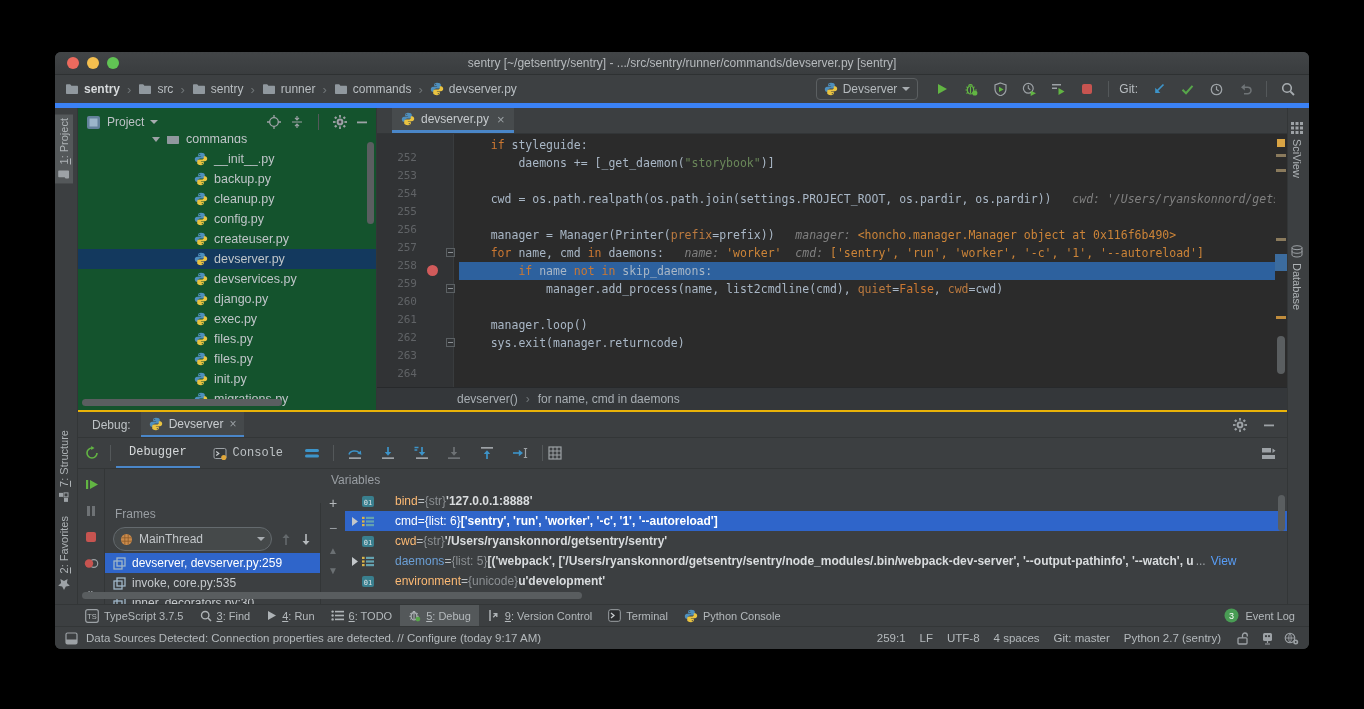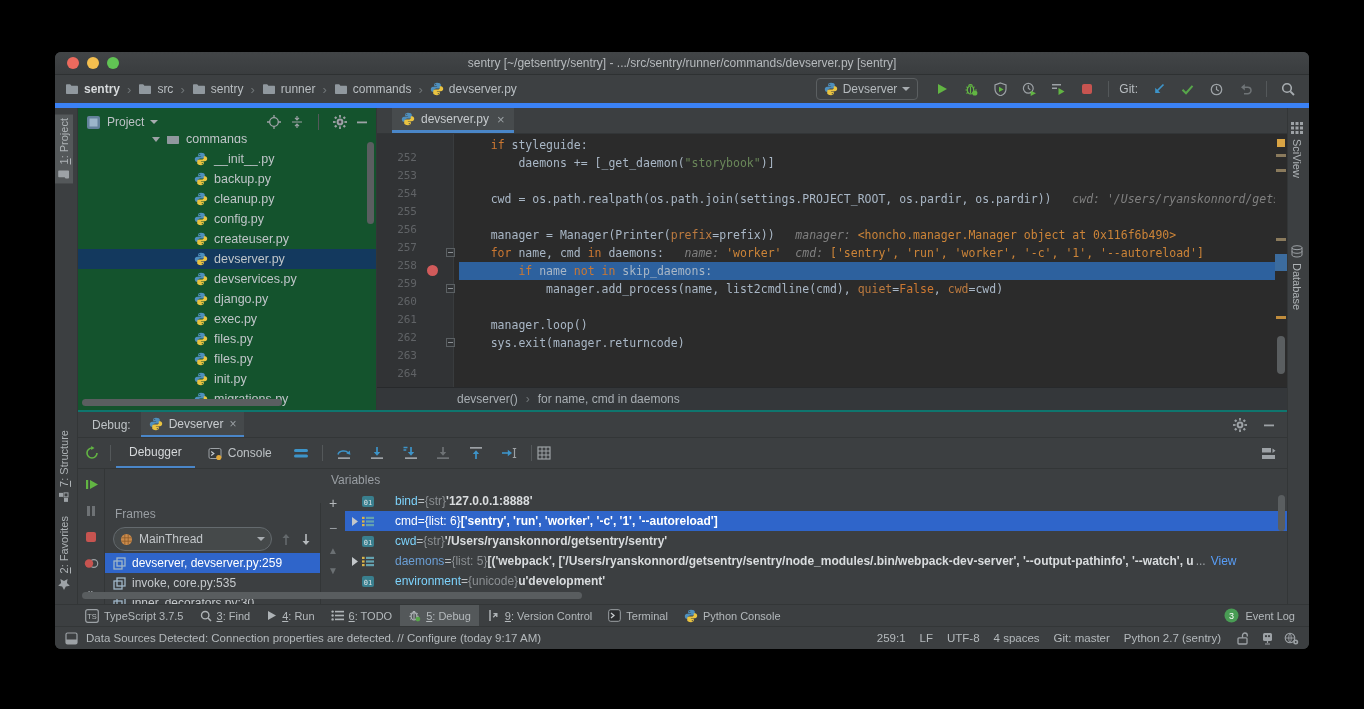--- a/index.html
+++ b/index.html
@@ -84,32 +84,32 @@
   .tk-hg{color:#808080;font-style:italic}.tk-hv{color:#cc8438;}
   .stripe{position:absolute;right:0;top:0;bottom:0;width:12px;}
   .mark{position:absolute;}
   .ed-vthumb{position:absolute;right:2px;top:202px;width:8px;height:38px;border-radius:4px;background:#5a5e60;}
   .ebc{height:22px;flex:0 0 22px;background:#34373a;border-top:1px solid #27292b;display:flex;
        align-items:center;gap:8px;padding-left:80px;font-size:12px;color:#a8aeb3;}
   .ebc .sep{color:#6f7477;}
 
   
   .debug-panel{flex:1 1 auto;display:flex;flex-direction:column;background:#3c3f41;
-               border-top:2px solid #0f766e;min-height:0;position:relative;}
+               border-top:2px solid #eab308;min-height:0;position:relative;}
   .dbg-header{height:25px;flex:0 0 25px;display:flex;align-items:center;padding:0 12px 0 14px;}
   .dbg-label{font-size:12px;color:#bec3c6;margin-right:10px;}
   .session-tab{height:25px;display:flex;align-items:center;gap:6px;padding:0 8px;background:#45494b;
                border-bottom:2px solid #4a86c8;box-sizing:border-box;font-size:12px;color:#c9cdd0;}
   .session-tab .close{color:#9aa0a4;}
   .dbg-header-right{margin-left:auto;display:flex;align-items:center;gap:16px;}
   .dbg-toolbar{height:30px;flex:0 0 30px;border-top:1px solid #333637;border-bottom:1px solid #333637;
                display:flex;align-items:center;}
   .dt-rerun{width:27px;display:flex;justify-content:center;}
   .dtab{height:30px;display:flex;align-items:center;gap:6px;padding:0 13px;font-size:12px;color:#bdc2c5;
-        box-sizing:border-box;}
+        box-sizing:border-box;font-family:Liberation Mono, monospace;}
   .dtab.active{color:#d6d9db;border-bottom:2px solid #4a86c8;}
   .step-group{display:flex;align-items:center;gap:17px;margin:0 8px;}
   .dt-right{margin-left:auto;padding-right:10px;}
   .dbg-content{flex:1 1 auto;display:flex;min-height:0;}
   .dbg-actions{width:26px;flex:0 0 26px;border-right:1px solid #333637;display:flex;flex-direction:column;
                align-items:center;padding-top:9px;gap:14px;}
   .dbg-more{margin-top:auto;margin-bottom:4px;color:#9da2a6;font-size:12px;}
   .frames-panel{width:215px;flex:0 0 215px;border-right:1px solid #333637;display:flex;flex-direction:column;margin-top:34px;}
   .panel-title{height:22px;flex:0 0 22px;display:flex;align-items:center;padding-left:10px;
                font-size:12px;color:#999ea3;}
@@ -122,21 +122,21 @@
              color:#c6cacd;white-space:nowrap;}
   .frame-row.selected{background:#2f65ca;color:#fff;}
   .vars-panel{flex:1 1 auto;display:flex;flex-direction:column;position:relative;min-width:0;}
   .vars-side{position:absolute;left:0;top:22px;bottom:0;width:24px;display:flex;flex-direction:column;
              align-items:center;gap:9px;padding-top:4px;color:#b6babd;font-size:14px;}
   .vars-side .dim{color:#6b7073;font-size:10px;}
   .vars-rows{margin-left:24px;flex:1 1 auto;overflow:hidden;}
   .var-row{height:20px;display:flex;align-items:center;padding-left:4px;font-size:12px;white-space:nowrap;}
   .var-row .exp{width:12px;flex:0 0 12px;display:flex;justify-content:center;}
   .var-row .badge{margin-right:20px;text-decoration:underline;}
-  .vn-red{color:#7dd3fc;}.vn-blue{color:#6b9fd6;}.vn-plain{color:#d9dcde;}
+  .vn-red{color:#fdba74;}.vn-blue{color:#6b9fd6;}.vn-plain{color:#d9dcde;}
   .var-eq{color:#bcc0c3;}.var-type{color:#8c9093;}.var-val{color:#d9dcde;font-weight:600;}
   .var-row.selected{background:#2f65ca;}
   .var-row.selected span{color:#fff;}
   .var-ell{color:#9ba0a4;margin-left:2px;}
   .var-link{color:#589df6;margin-left:5px;}
   .vars-vscroll{position:absolute;right:2px;top:26px;width:7px;height:36px;border-radius:4px;background:#5a5e60;}
   .dbg-hscroll{position:absolute;left:4px;bottom:5px;width:500px;height:7px;border-radius:4px;background:#595d5f;}
 
   
   .bottombar{height:21px;flex:0 0 21px;background:#3c3f41;border-top:1px solid #333637;

